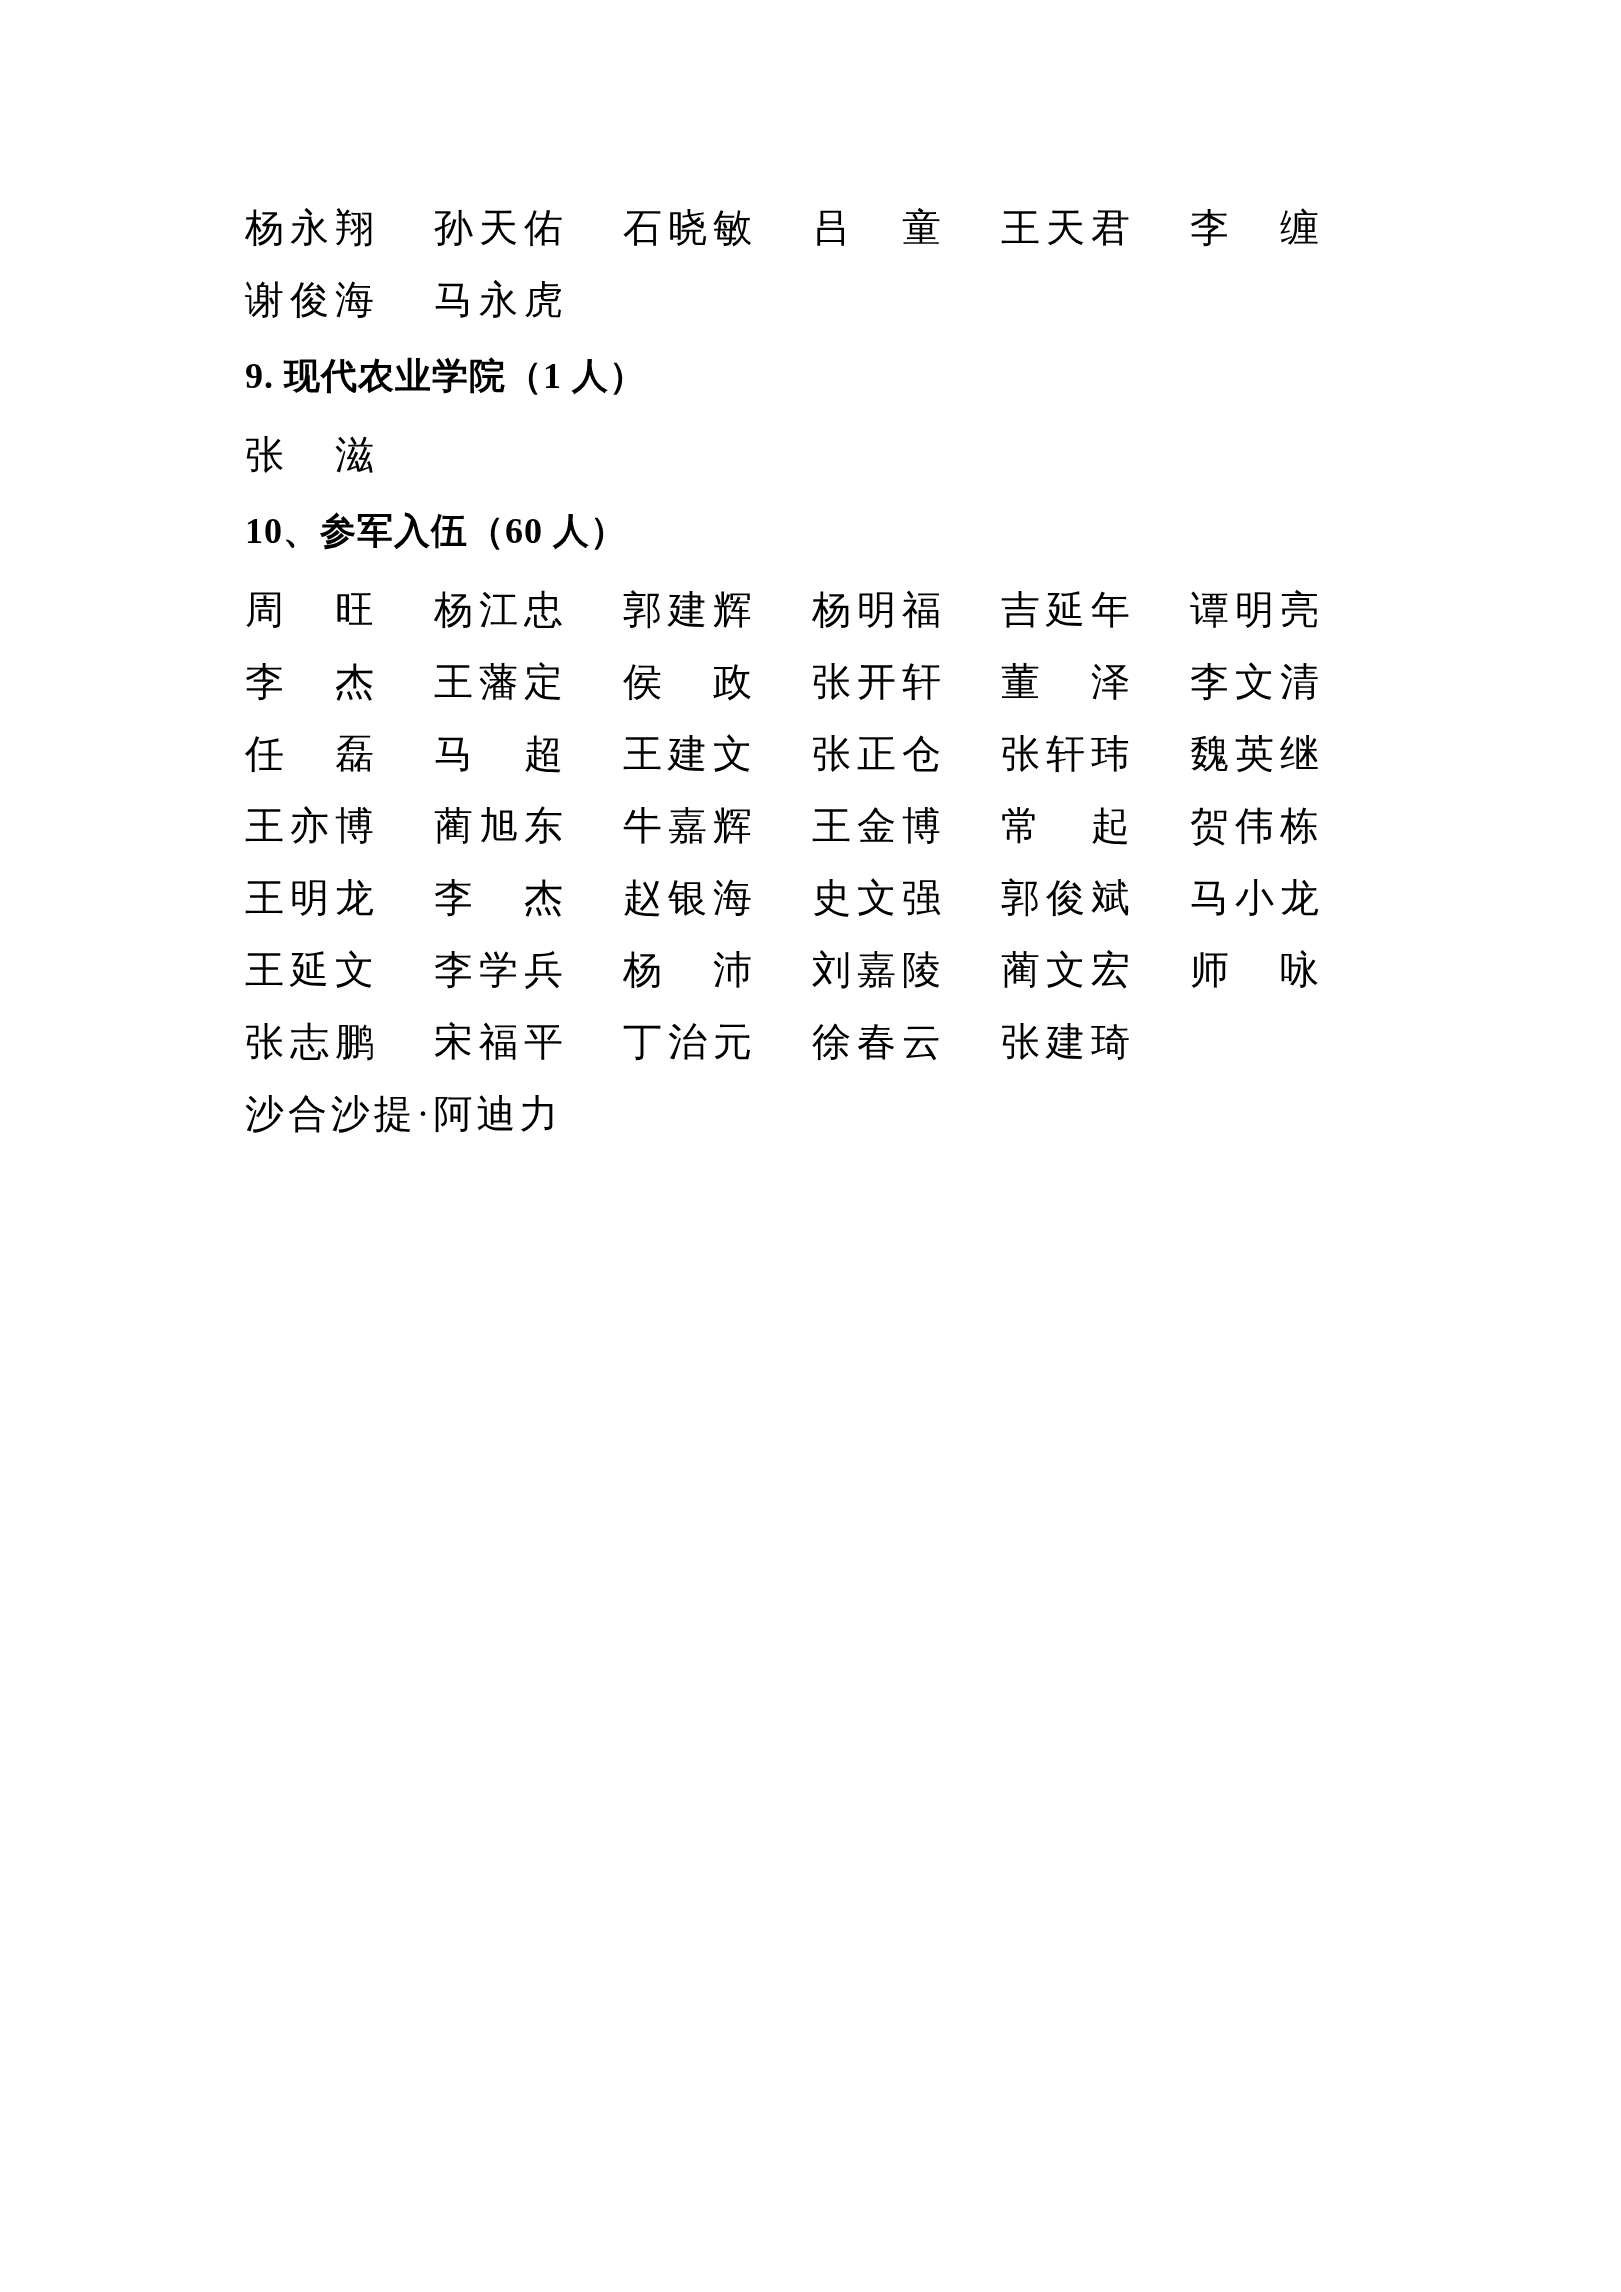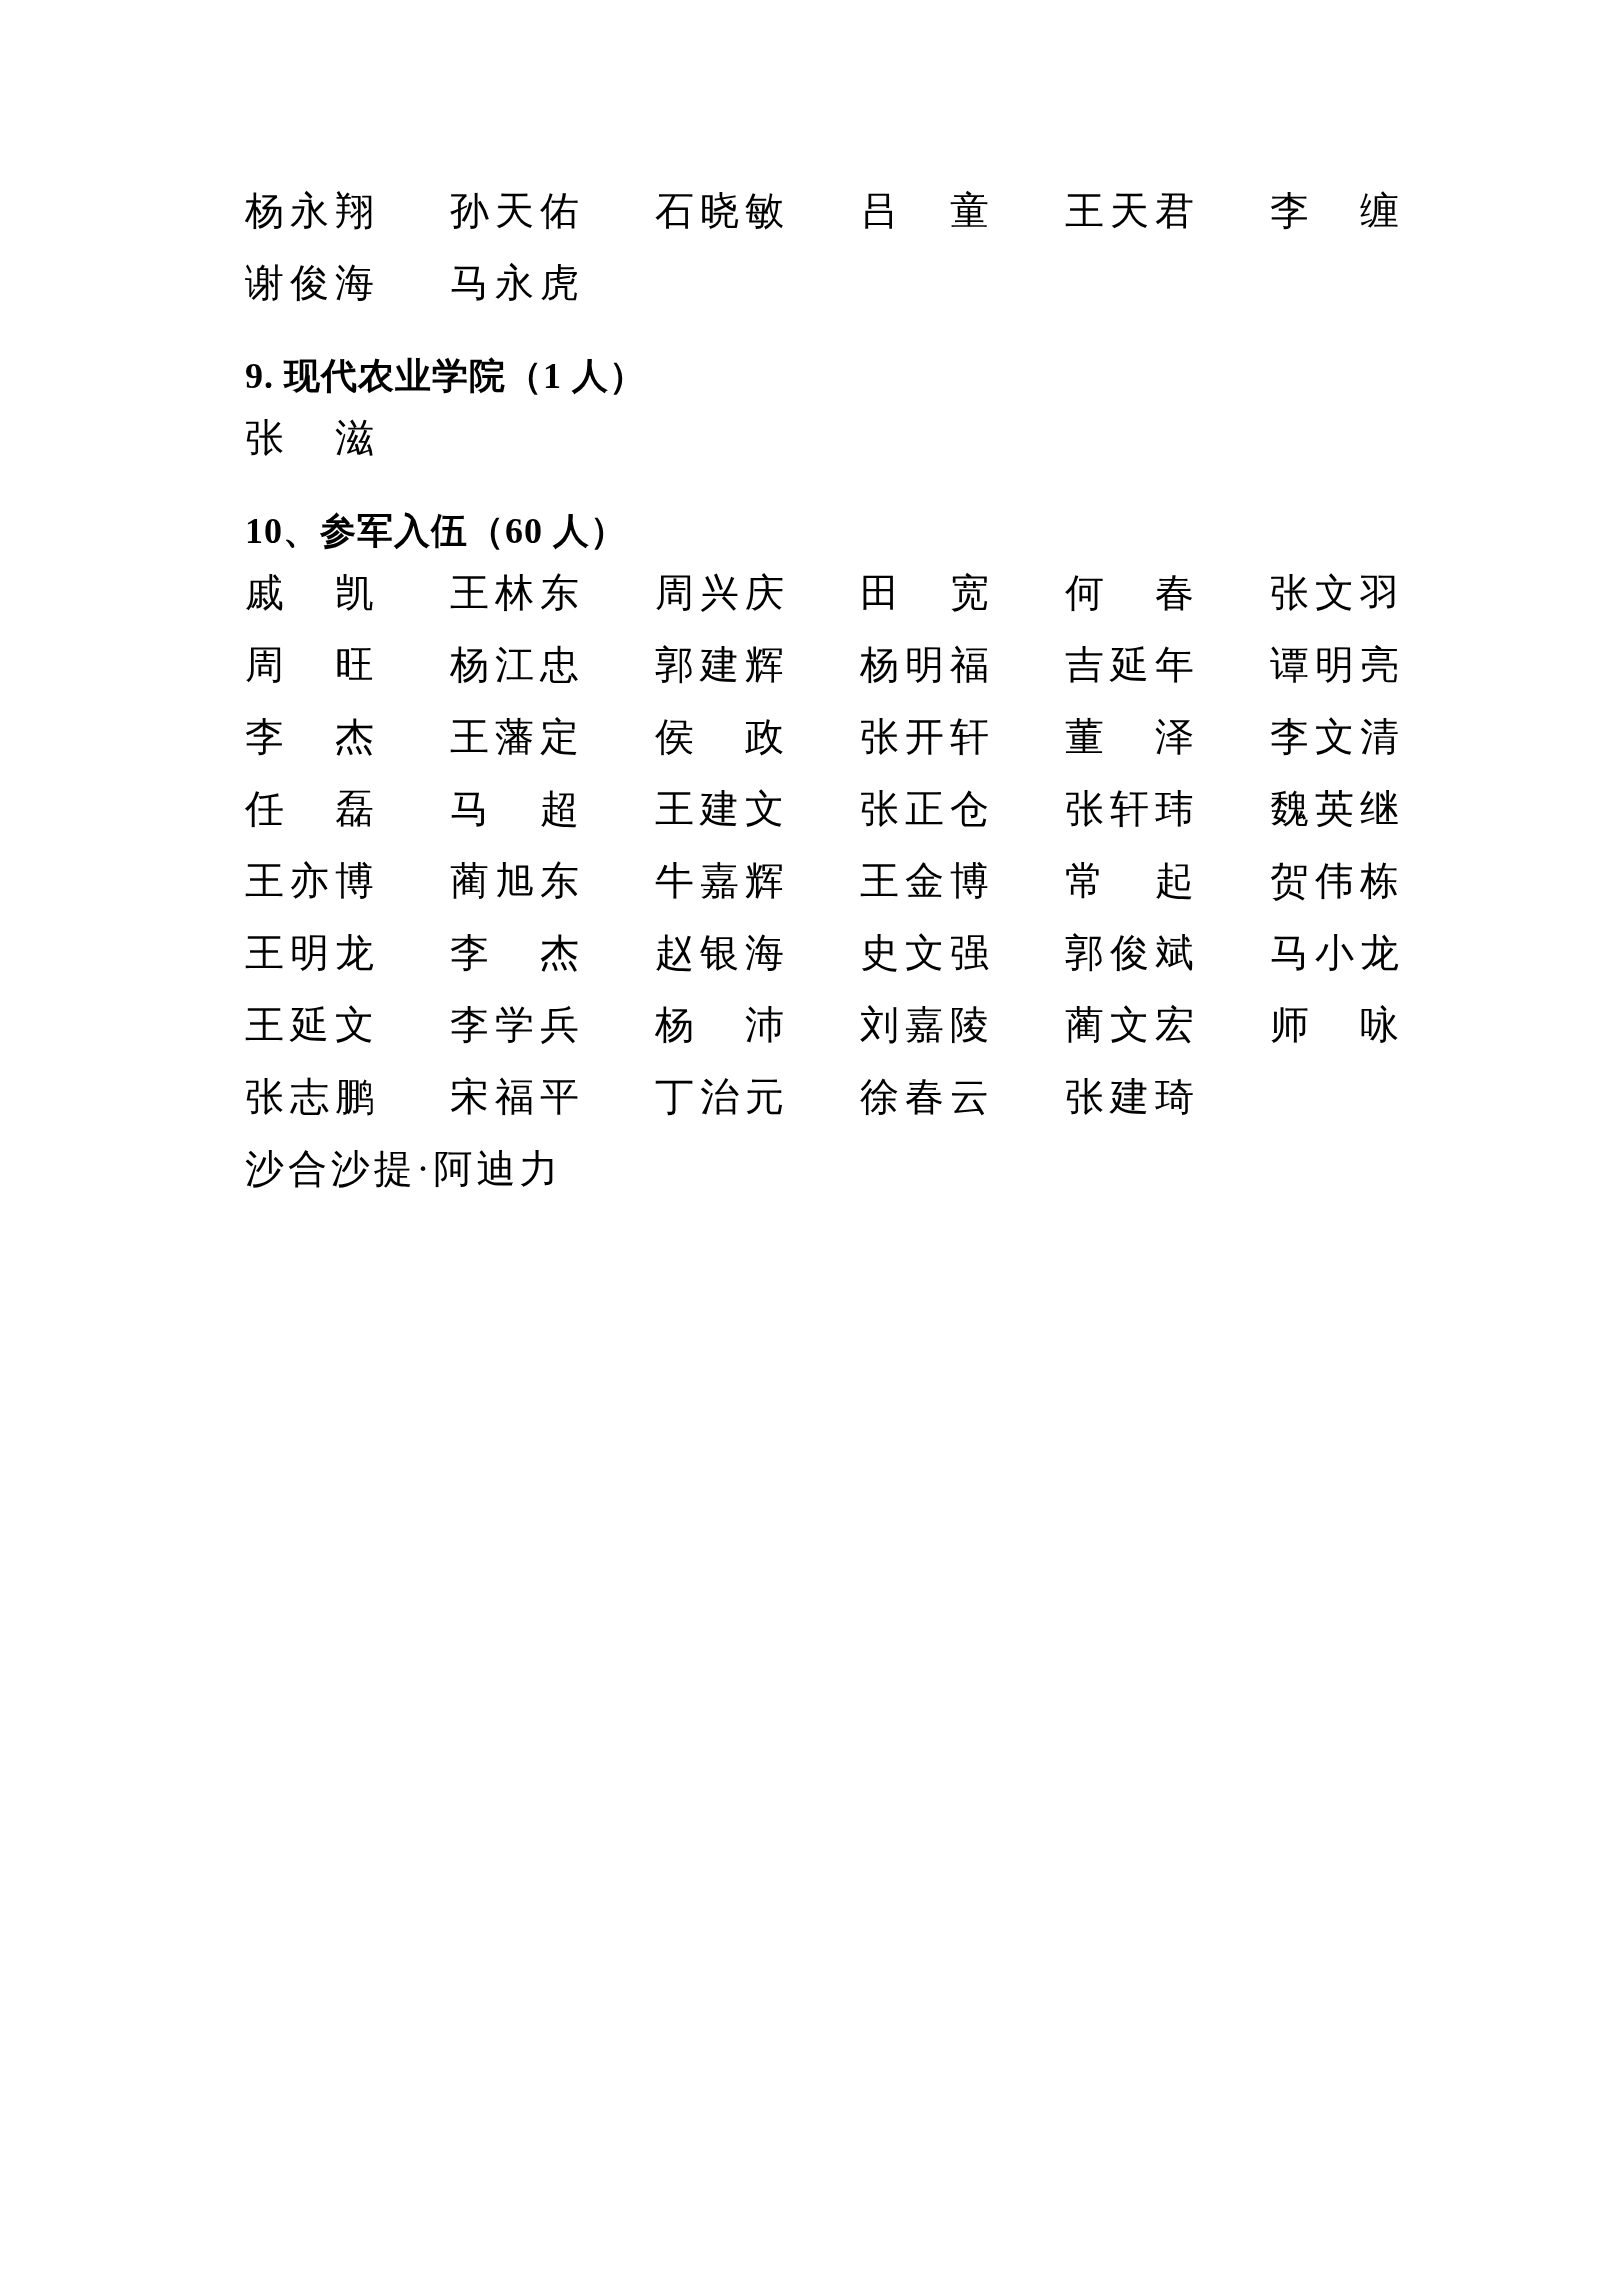--- a/index.html
+++ b/index.html
@@ -13,23 +13,23 @@
     height: 2293px;
     background: #ffffff;
     color: #000000;
     font-family: "Liberation Serif", "DejaVu Serif", serif;
     box-sizing: border-box;
     padding: 191px 0 0 245px;
     overflow: hidden;
   }
   .line {
     display: flex;
+    align-items: center;
     height: 72px;
     white-space: nowrap;
-    gap: 16px;
   }
   .heading-line {
     display: flex;
     align-items: center;
     height: 83px;
     font-size: 36px;
     font-weight: bold;
     letter-spacing: 1px;
   }
   .name-cell {
@@ -78,28 +78,20 @@
 
   <div class="line">
         <span class="name-cell">张滋</span>
       </div>
     </div>
 
   <div class="heading-line">10、参军入伍（60 人）</div>
 
   <div>
 
-  <div class="line">
-        <span class="name-cell">戚凯</span>
-        <span class="name-cell">王林东</span>
-        <span class="name-cell">周兴庆</span>
-        <span class="name-cell">田宽</span>
-        <span class="name-cell">何春</span>
-        <span class="name-cell">张文羽</span>
-      </div>
       <div class="line">
         <span class="name-cell">周旺</span>
         <span class="name-cell">杨江忠</span>
         <span class="name-cell">郭建辉</span>
         <span class="name-cell">杨明福</span>
         <span class="name-cell">吉延年</span>
         <span class="name-cell">谭明亮</span>
       </div>
       <div class="line">
         <span class="name-cell">李杰</span>

